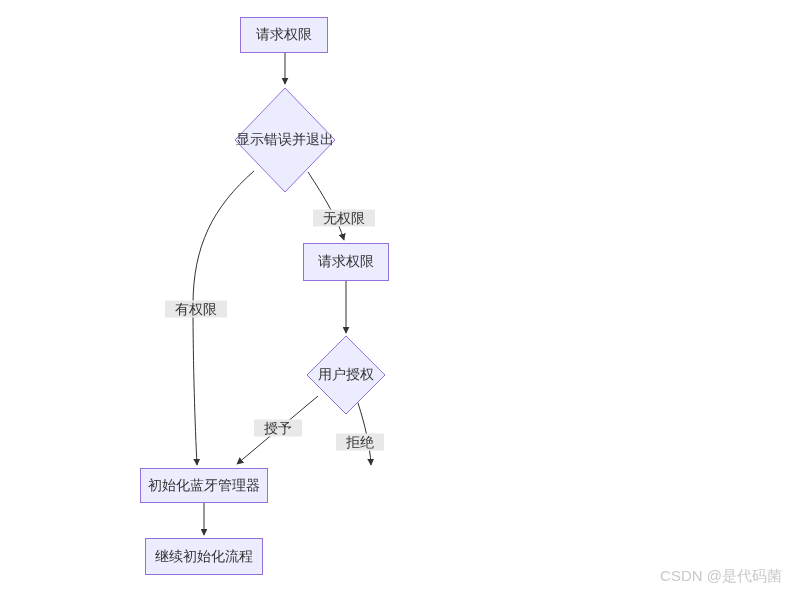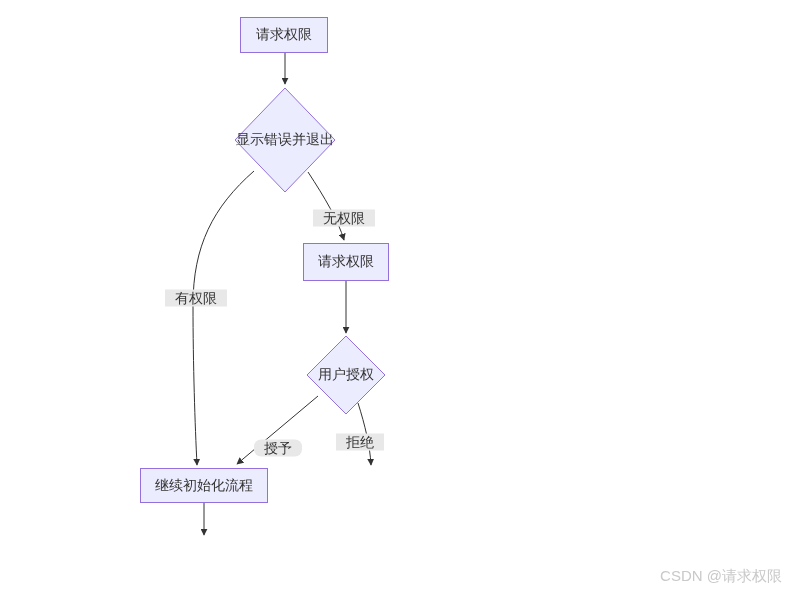--- a/index.html
+++ b/index.html
@@ -97,28 +97,31 @@
 
   <div class="diamond-label" style="left:285px; top:140px;">显示错误并退出</div>
 
   <div class="node" style="left:303px; top:243px; width:86px; height:38px;">
     <span>请求权限</span>
   </div>
 
   <div class="diamond-label" style="left:346px; top:375px;">用户授权</div>
 
   <div class="node" style="left:140px; top:468px; width:128px; height:35px;">
+    <span>初始化蓝牙管理器</span>
+  </div>
+
+
+  <div class="node" style="left:145px; top:538px; width:118px; height:37px;">
     <span>继续初始化流程</span>
   </div>
 
-
-
   <div class="edge-label" style="left:344px; top:218px;">无权限</div>
 
-  <div class="edge-label" style="left:196px; top:298px;">有权限</div>
+  <div class="edge-label" style="left:196px; top:309px;">有权限</div>
 
-  <div class="edge-label" style="left:278px; top:448px;border-radius:7px;">授予</div>
+  <div class="edge-label" style="left:278px; top:428px;">授予</div>
 
   <div class="edge-label" style="left:360px; top:442px;">拒绝</div>
 
-  <div class="watermark">CSDN @请求权限</div>
+  <div class="watermark">CSDN @是代码菌</div>
 
 </div>
 
 </body></html>

